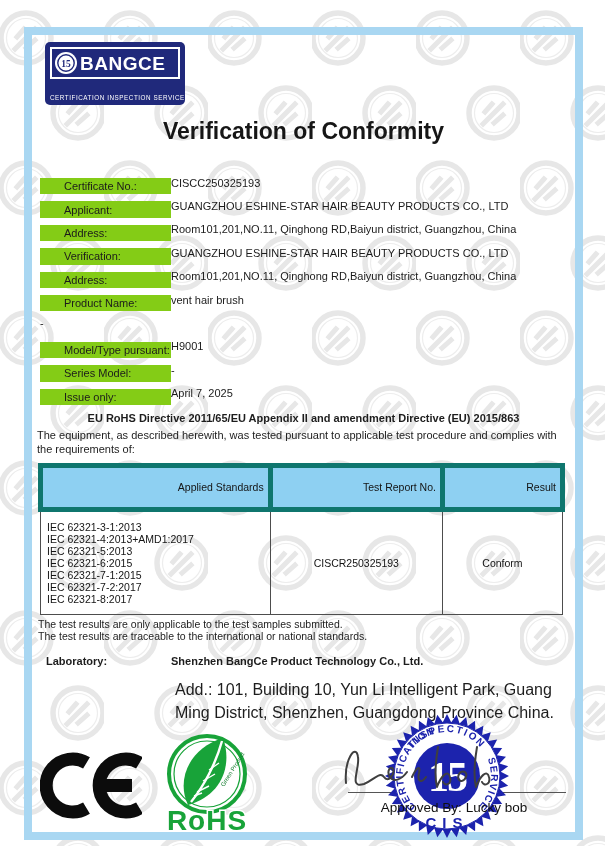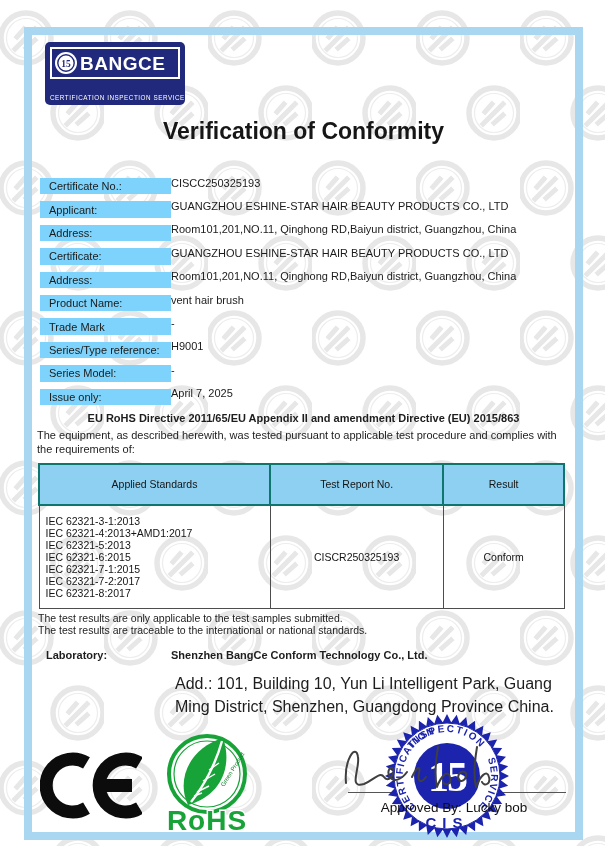--- a/index.html
+++ b/index.html
@@ -26,33 +26,33 @@
     padding:1px 2px;height:26px;box-sizing:content-box;
   }
   .logo-brand{color:#fff;font-weight:bold;font-size:19px;letter-spacing:.5px;line-height:1;}
   .logo-sub{color:#fff;font-size:6.3px;letter-spacing:.55px;text-align:center;white-space:nowrap;}
   
   .cert-title{text-align:center;font-size:23px;font-weight:bold;margin-top:13px;color:#161616;}
   
   .fields{margin:26px 8px 0 8px;position:relative;z-index:2;}
   .field-row{display:flex;align-items:stretch;height:23.4px;font-size:11px;}
   .field-label{
-    width:131px;min-width:131px;background:#7dd3fc;display:flex;align-items:center;
-    padding-left:9px;box-sizing:border-box;color:#1b1b1b;margin-top:7px;
+    width:131px;min-width:131px;background:#84cc16;display:flex;align-items:center;
+    padding-left:24px;box-sizing:border-box;color:#1b1b1b;margin-top:7px;
   }
   .field-value{display:flex;align-items:center;color:#1b1b1b;}
   
   .para{font-size:11px;margin:15px 5px 0 5px;line-height:1.28;}
   .directive-bold{font-weight:bold;text-align:center;font-size:11px;margin-top:7px;}
   .statement{font-size:11px;margin:4px 5px 0 5px;line-height:1.3;width:528px;}
   
   table.standards{border-collapse:collapse;margin:6px 0 0 6px;width:527px;font-size:10.5px;position:relative;z-index:2;}
   table.standards th{
-    background:#8ed0f2;border:2px solid #0f766e;font-weight:normal;
-    padding:12px 4px;height:15px;text-align:center;color:#141414;
+    background:#8ed0f2;border:5px solid #0f766e;font-weight:normal;
+    padding:12px 4px;height:15px;text-align:right;color:#141414;
   }
   table.standards td{border:1px solid #4d4d4d;padding:9px 6px;vertical-align:middle;color:#141414;}
   .std-line{line-height:12px;white-space:nowrap;}
   .td-center{text-align:center;}
   .col-std{width:44%;}.col-rep{width:33%;}.col-res{width:23%;}
   
   .notes{margin:3px 5px 0 6px;font-size:10.5px;line-height:1.18;}
   
   .lab-row{display:flex;margin:13px 5px 0 14px;font-size:11px;font-weight:bold;}
   .lab-label{width:125px;min-width:125px;}
@@ -109,37 +109,36 @@
       </div>
       <div class="field-row">
         <div class="field-label">Applicant:</div>
         <div class="field-value">GUANGZHOU ESHINE-STAR HAIR BEAUTY PRODUCTS CO., LTD</div>
       </div>
       <div class="field-row">
         <div class="field-label">Address:</div>
         <div class="field-value">Room101,201,NO.11, Qinghong RD,Baiyun district, Guangzhou, China</div>
       </div>
       <div class="field-row">
-        <div class="field-label">Certificate:</div>
+        <div class="field-label">Verification:</div>
         <div class="field-value">GUANGZHOU ESHINE-STAR HAIR BEAUTY PRODUCTS CO., LTD</div>
       </div>
       <div class="field-row">
         <div class="field-label">Address:</div>
         <div class="field-value">Room101,201,NO.11, Qinghong RD,Baiyun district, Guangzhou, China</div>
       </div>
       <div class="field-row">
         <div class="field-label">Product Name:</div>
         <div class="field-value">vent hair brush</div>
       </div>
       <div class="field-row">
-        <div class="field-label">Trade Mark</div>
         <div class="field-value">-</div>
       </div>
       <div class="field-row">
-        <div class="field-label">Series/Type reference:</div>
+        <div class="field-label">Model/Type pursuant:</div>
         <div class="field-value">H9001</div>
       </div>
       <div class="field-row">
         <div class="field-label">Series Model:</div>
         <div class="field-value">-</div>
       </div>
       <div class="field-row">
         <div class="field-label">Issue only:</div>
         <div class="field-value">April 7, 2025</div>
       </div>
@@ -173,21 +172,21 @@
       </tbody>
     </table>
 
     <div class="notes">
       <div>The test results are only applicable to the test samples submitted.</div>
       <div>The test results are traceable to the international or national standards.</div>
     </div>
 
     <div class="lab-row">
       <div class="lab-label">Laboratory:</div>
-      <div>Shenzhen BangCe Conform Technology Co., Ltd.</div>
+      <div>Shenzhen BangCe Product Technology Co., Ltd.</div>
     </div>
     <div class="lab-addr">Add.: 101, Building 10, Yun Li Intelligent Park, Guang Ming District, Shenzhen, Guangdong Province China.</div>
 
   </div>
 </div>
 
 <svg class="ce-box" viewBox="0 0 102 69" xmlns="http://www.w3.org/2000/svg">
   <path d="M46.5,11.9 A26.5,26.5 0 1,0 46.5,57.1" fill="none" stroke="#0c0c0c" stroke-width="13"></path>
   <path d="M99.5,11.9 A26.5,26.5 0 1,0 99.5,57.1" fill="none" stroke="#0c0c0c" stroke-width="13"></path>
   <path d="M59,34.5 L92,34.5" fill="none" stroke="#0c0c0c" stroke-width="13"></path>

